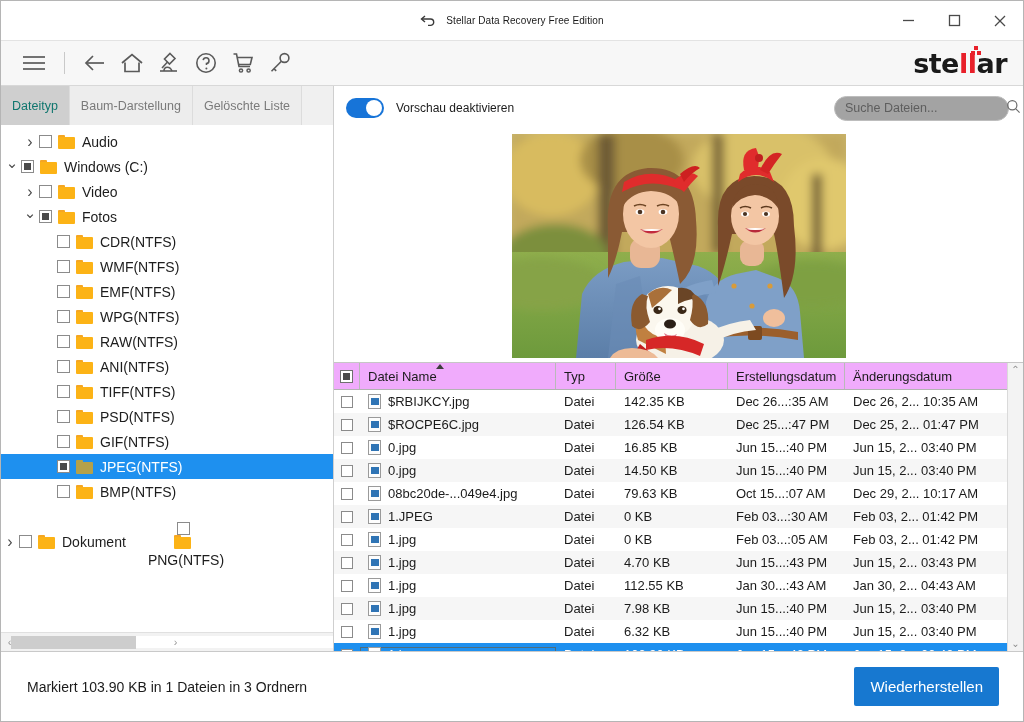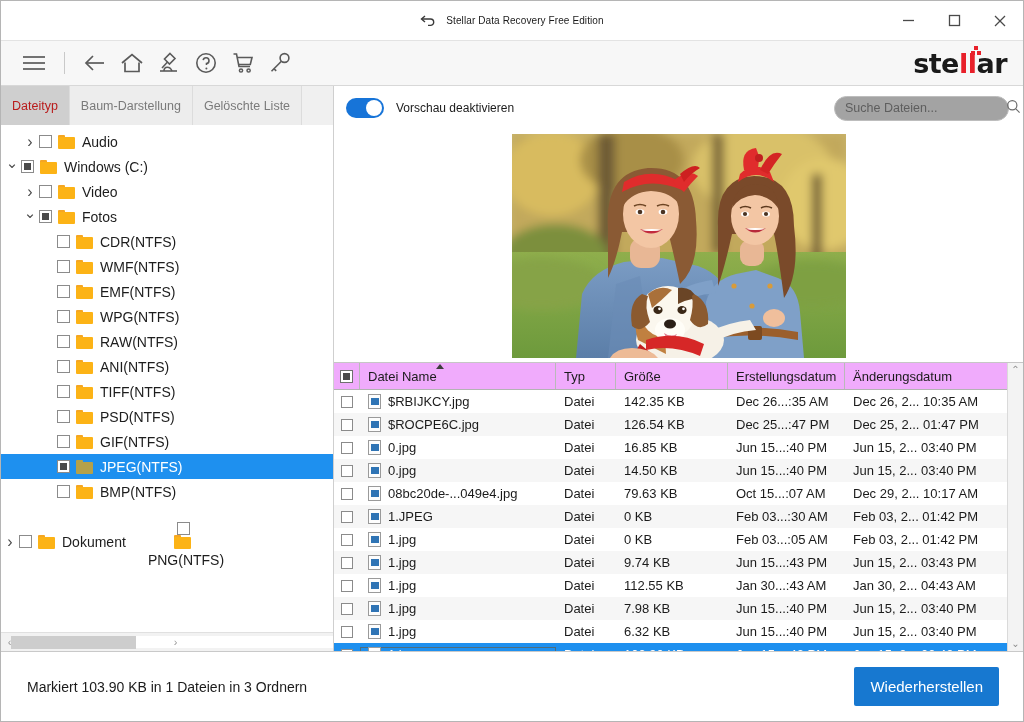--- a/index.html
+++ b/index.html
@@ -87,21 +87,21 @@
     background: #fff;
   }
   .tabs { display: flex; height: 39px; flex: 0 0 39px; background:#f0f0f0; }
   .tab {
     display: flex; align-items: center; justify-content: center;
     font-size: 12.5px; color: #7a7a7a;
     background: #ededed;
     border-right: 1px solid #dcdcdc;
     padding: 0 11px;
   }
-  .tab.active { background: #cfcfcf; color: #b91c1c; }
+  .tab.active { background: #cfcfcf; color: #0f766e; }
 
   .tree {
     flex: 1 1 auto; overflow: hidden; position: relative;
     padding-top: 4px; background: #fff;
   }
   .node {
     display: flex; align-items: center; height: 25px;
     font-size: 14px; color: #1d1d1d; white-space: nowrap;
   }
   .node.sel { background: #1e90ef; color: #ffffff; }
@@ -763,21 +763,21 @@
               </div>
               <div class="tr odd">
                 <div class="td cbcol">
                   <span class="fcb"></span>
                 </div>
                 <div class="td name">
                   <span class="ficon"></span>
                   <span>1.jpg</span>
                 </div>
                 <div class="td typ">Datei</div>
-                <div class="td size">9.74 KB</div>
+                <div class="td size">4.70 KB</div>
                 <div class="td cdate">Jun 15...:43 PM</div>
                 <div class="td mdate">Jun 15, 2... 03:43 PM</div>
               </div>
               <div class="tr even">
                 <div class="td cbcol">
                   <span class="fcb"></span>
                 </div>
                 <div class="td name">
                   <span class="ficon"></span>
                   <span>1.jpg</span>

